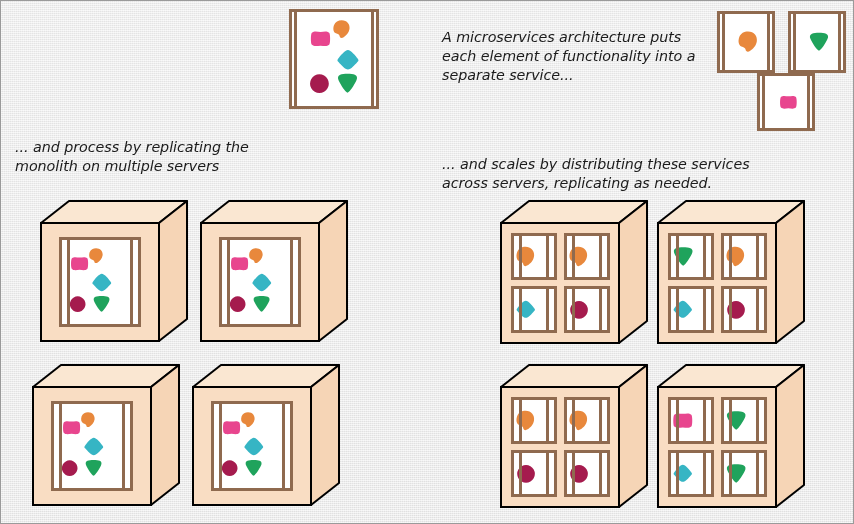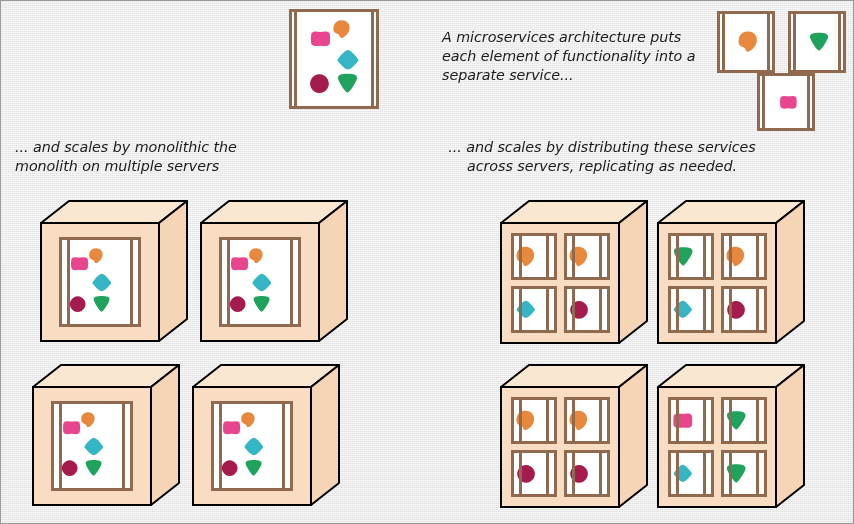--- a/index.html
+++ b/index.html
@@ -28,21 +28,21 @@
     font-size:14.3px;
     line-height:19px;
     color:#1b1b1b;
     font-family:"DejaVu Sans", sans-serif;
     white-space:pre-line;
     letter-spacing:-0.05px;
   }
   #cap-mono-top   {left:14px; top:27px;  width:270px;}
   #cap-mono-bottom{left:14px; top:137px; width:280px;}
   #cap-micro-top  {left:441px;top:27px;  width:275px;}
-  #cap-micro-bot  {left:441px;top:137px; width:320px;text-align:center;}
+  #cap-micro-bot  {left:441px;top:154px; width:320px;}
 
   
   .appwin{
     position:absolute;
     background:#8f6a4f;
     box-sizing:border-box;
     padding:3px;
   }
   .appwin .pane{
     position:relative;
@@ -83,21 +83,21 @@
   
   .shp{position:absolute;}
   .shp svg{display:block;overflow:visible;}
 </style>
 </head>
 <body>
 
 <div id="canvas">
 
 
-  <div class="caption" id="cap-mono-bottom">... and scales by monolithic the monolith on multiple servers</div>
+  <div class="caption" id="cap-mono-bottom">... and process by replicating the monolith on multiple servers</div>
 
   <div class="caption" id="cap-micro-top">A microservices architecture puts each element of functionality into a separate service...</div>
 
   <div class="caption" id="cap-micro-bot">... and scales by distributing these services across servers, replicating as needed.</div>
 
   <div id="art">
       <div class="appwin" style="left: 288px; top: 8px; width: 90px; height: 100px;">
         <div class="pane">
           <div class="inner">
             <div class="shp" style="left: 31.68px; top: 2.82px;">

